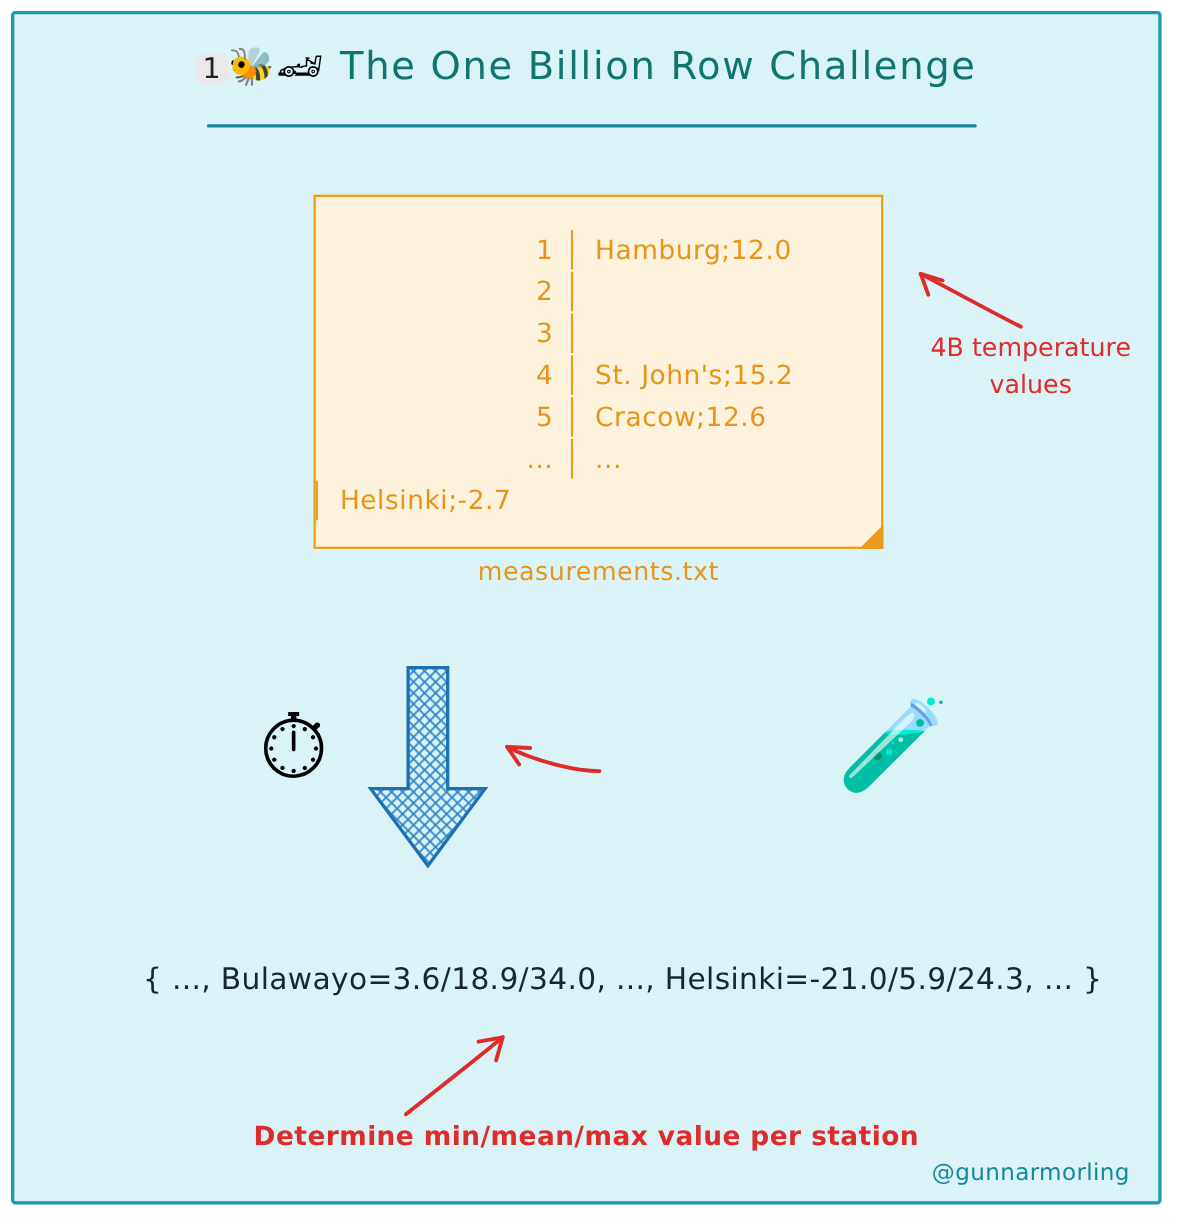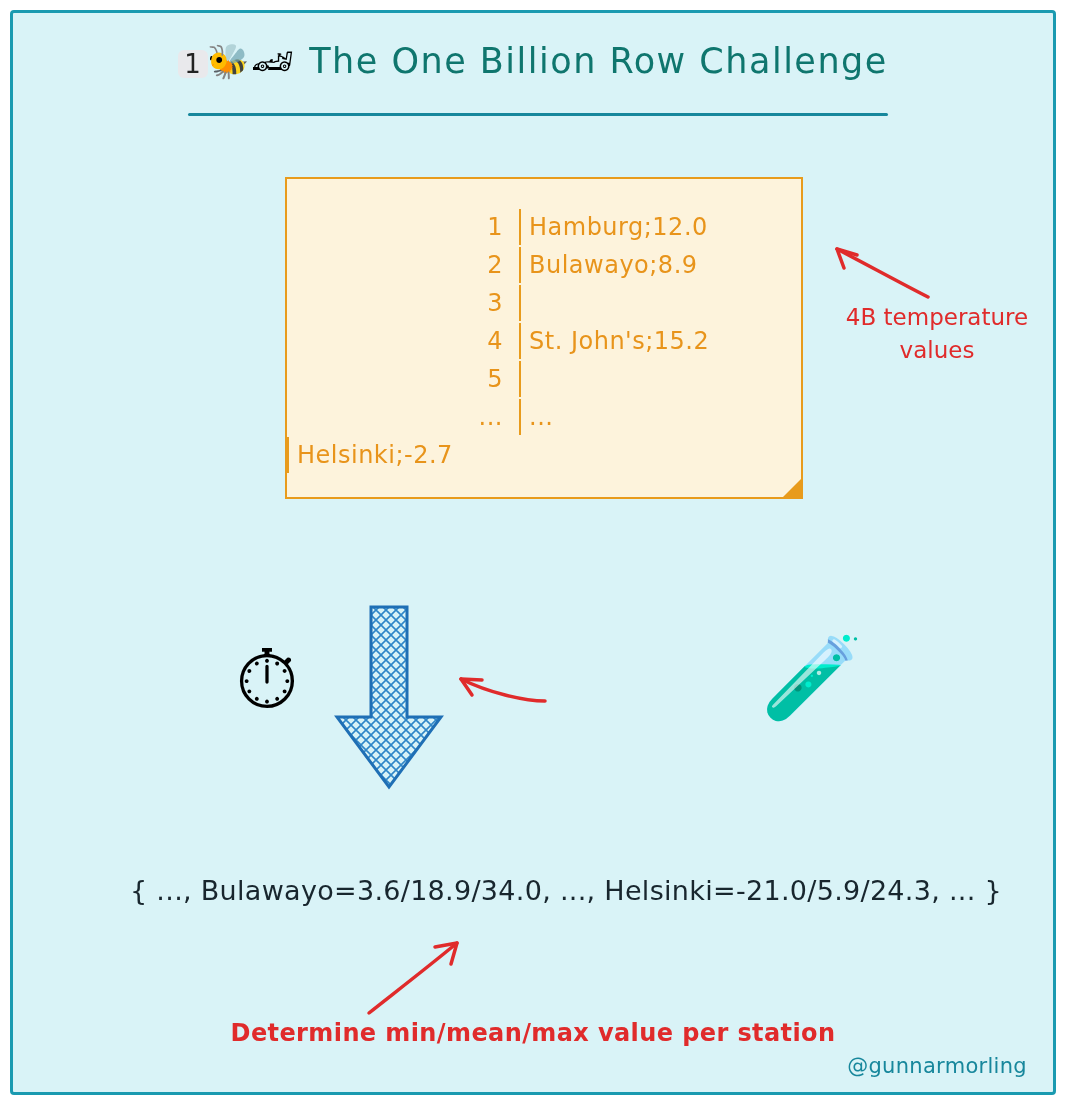--- a/index.html
+++ b/index.html
@@ -112,21 +112,21 @@
     padding-right: 16px;
     box-sizing: border-box;
     letter-spacing: 0.5px;
   }
   .row-sep {
     width: 2px;
     align-self: stretch;
     background: #e89b1c;
   }
   .row-val {
-    padding-left: 8px;
+    padding-left: 20px;
     letter-spacing: 0.5px;
   }
   .file-name {
     position: absolute;
     left: 272px;
     top: 494px;
     width: 518px;
     text-align: center;
     font-size: 23px;
     color: #e8941b;
@@ -250,47 +250,48 @@
   <div class="file-card">
     <div class="file-rows">
       <div class="file-row">
         <span class="row-num">1</span>
         <span class="row-sep"></span>
         <span class="row-val">Hamburg;12.0</span>
       </div>
       <div class="file-row">
         <span class="row-num">2</span>
         <span class="row-sep"></span>
-        <span class="row-val">Bulawayo;8.9</span>
       </div>
       <div class="file-row">
         <span class="row-num">3</span>
         <span class="row-sep"></span>
       </div>
       <div class="file-row">
         <span class="row-num">4</span>
         <span class="row-sep"></span>
         <span class="row-val">St. John's;15.2</span>
       </div>
       <div class="file-row">
         <span class="row-num">5</span>
         <span class="row-sep"></span>
+        <span class="row-val">Cracow;12.6</span>
       </div>
       <div class="file-row">
         <span class="row-num">...</span>
         <span class="row-sep"></span>
         <span class="row-val">...</span>
       </div>
       <div class="file-row">
         <span class="row-sep"></span>
         <span class="row-val">Helsinki;-2.7</span>
       </div>
     </div>
     <div class="dogear"></div>
   </div>
+  <div class="file-name">measurements.txt</div>
 
   <svg class="arrow-temps" viewBox="0 0 120 70">
     <path d="M115,62 C95,52 62,34 24,14" stroke="#e02b2b" stroke-width="3.5" fill="none" stroke-linecap="round"></path>
     <path d="M24,14 L44,20 M24,14 L31,33" stroke="#e02b2b" stroke-width="3.5" fill="none" stroke-linecap="round"></path>
   </svg>
 
   <div class="anno-temps">
     <div>4B temperature</div>
     <div>values</div>
   </div>

